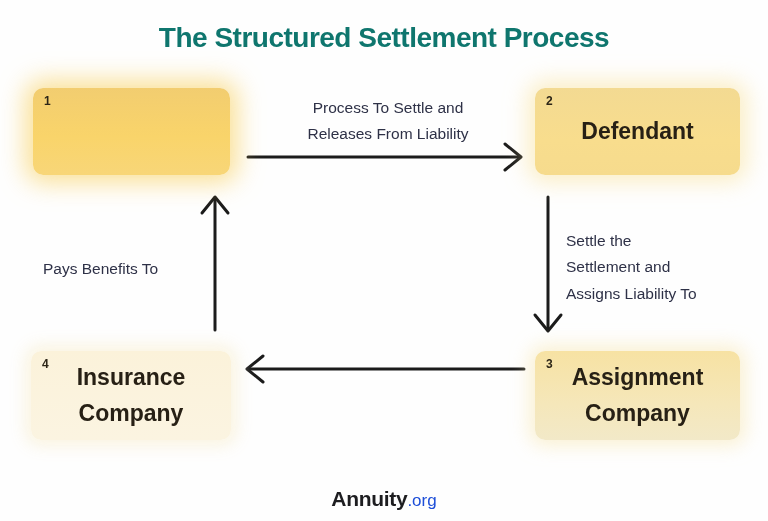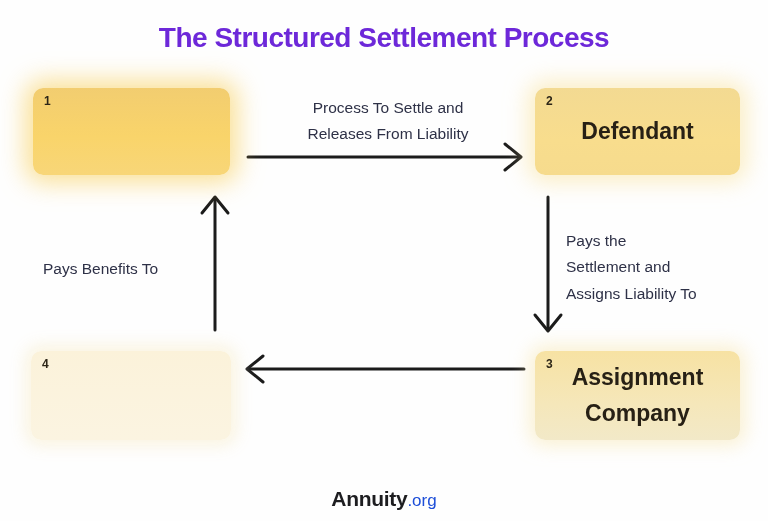--- a/index.html
+++ b/index.html
@@ -14,21 +14,21 @@
     background:#fefefe;
     overflow:hidden;
   }
   .title{
     position:absolute;
     left:0; right:0; top:22px;
     text-align:center;
     font-size:28px;
     font-weight:800;
     letter-spacing:-0.5px;
-    color:#6d28d9;
+    color:#0f766e;
   }
   .node{
     position:absolute;
     border-radius:10px;
     box-sizing:border-box;
     padding:8px 10px;
     display:flex;
     align-items:center;
     justify-content:center;
     text-align:center;
@@ -148,29 +148,30 @@
     <span>Defendant</span>
   </div>
 
   <div class="node node-assignment">
     <span class="num">3</span>
     <span>Assignment Company</span>
   </div>
 
   <div class="node node-insurance">
     <span class="num">4</span>
+    <span>Insurance Company</span>
   </div>
 
   <div class="edge-label edge-top">
     <div>Process To Settle and</div>
     <div>Releases From Liability</div>
   </div>
 
   <div class="edge-label edge-right">
-    <div>Pays the</div>
+    <div>Settle the</div>
     <div>Settlement and</div>
     <div>Assigns Liability To</div>
   </div>
 
   <div class="edge-label edge-left">
     <div>Pays Benefits To</div>
   </div>
 
 
   <div class="footer">

